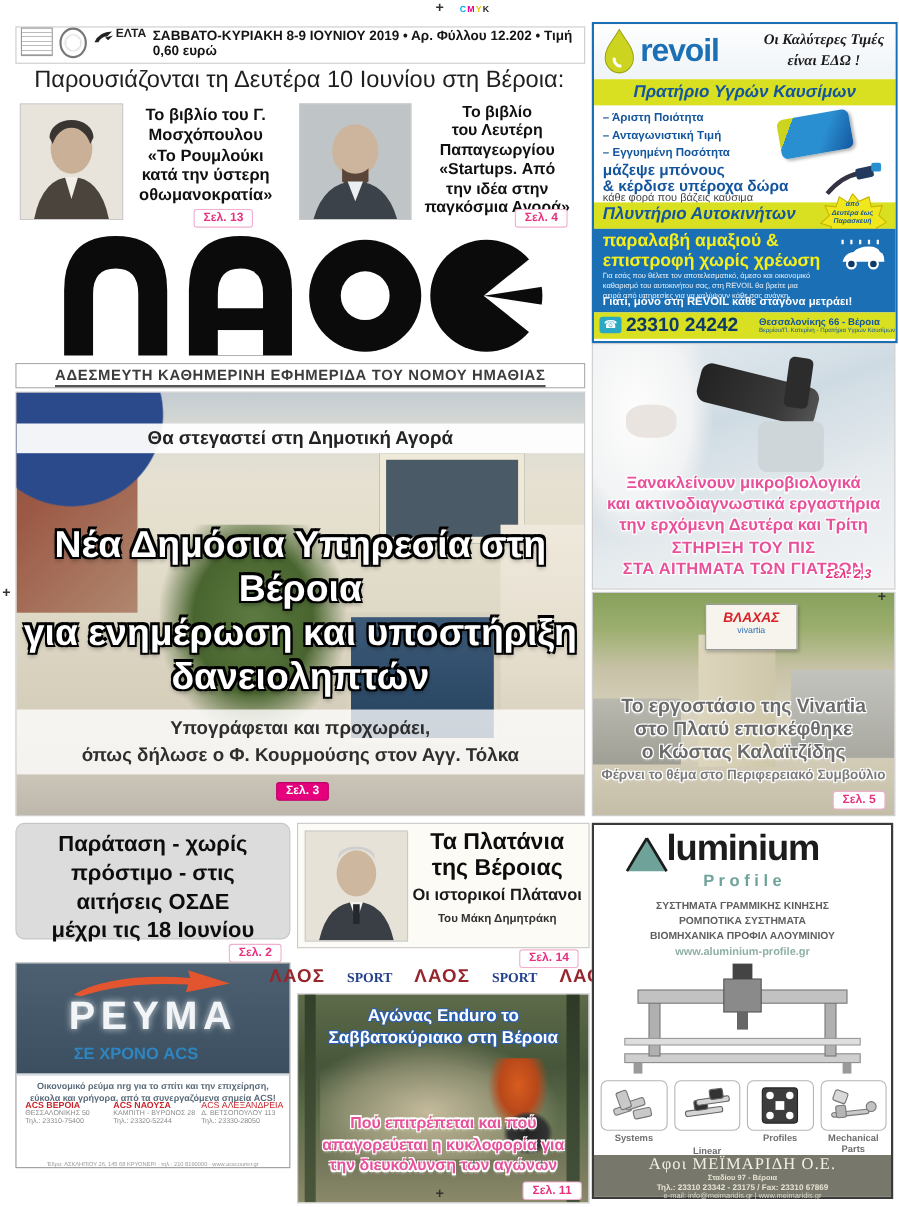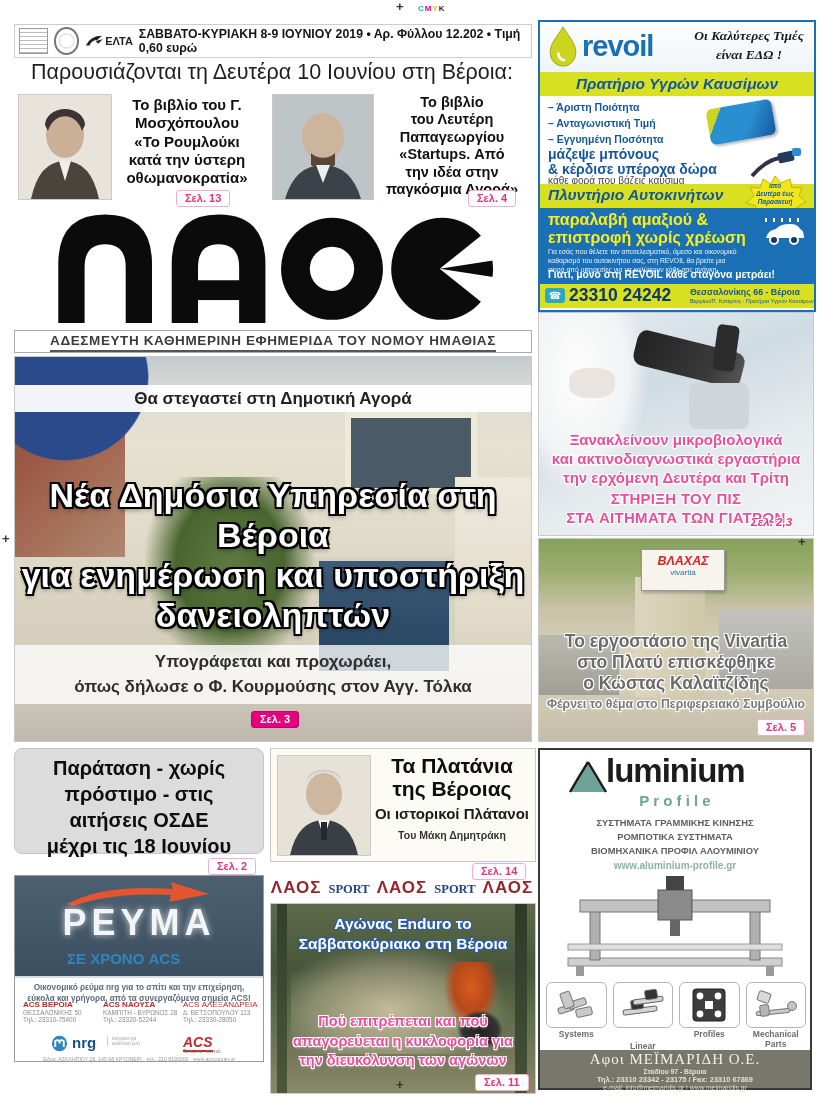--- a/index.html
+++ b/index.html
@@ -27,21 +27,21 @@
 <div id="page">
 
   <div class="abs regmark" style="left:396px;top:2px">+</div>
   <div class="abs" style="left:418px;top:4px;font-size:8px;font-weight:bold;letter-spacing:1px">
     <span style="color:#00aeef">C</span><span style="color:#ec008c">M</span><span style="color:#f0c400">Y</span><span style="color:#231f20">K</span>
   </div>
   <div class="abs regmark" style="left:2px;top:534px">+</div>
   <div class="abs regmark" style="left:798px;top:537px;z-index:9">+</div>
   <div class="abs regmark" style="left:396px;top:1080px;z-index:9">+</div>
 
-  <div class="abs" style="left:14px;top:24px;width:516px;height:32px;border:1px solid #ccc;background:#fff;display:flex;align-items:center">
+  <div class="abs" style="left:14px;top:24px;width:516px;height:32px;border:1px solid #ccc;background:#fff;display:flex;align-items:flex-start">
     <div style="width:30px;height:24px;margin-left:4px;border:1px solid #999;background:repeating-linear-gradient(180deg,#fff 0 3px,#bbb 3px 4px)"></div>
     <div style="width:24px;height:24px;margin-left:6px;border:2px double #777;border-radius:50%;background:radial-gradient(circle,#fff 40%,#ddd 41%,#fff 55%)"></div>
     <svg width="22" height="18" viewBox="0 0 22 18" style="margin-left:6px">
         <path d="M1,14 Q6,3 19,3 L14,8 Q8,8 5,14 Z M12,9 L20,7 L15,12 Z" fill="#222"></path>
       </svg>
     <span style="font-size:11px;font-weight:bold;color:#222;margin:0 6px 0 1px">ΕΛΤΑ</span>
     <span style="font-size:12.3px;font-weight:bold;color:#141414">ΣΑΒΒΑΤΟ-ΚΥΡΙΑΚΗ 8-9 ΙΟΥΝΙΟΥ 2019 • Αρ. Φύλλου 12.202 • Τιμή 0,60 ευρώ</span>
   </div>
 
   <div class="abs ctr" style="left:14px;top:60px;width:516px;font-size:21.5px;color:#1f1f1f">Παρουσιάζονται τη Δευτέρα 10 Ιουνίου στη Βέροια:</div>
@@ -257,35 +257,24 @@
         <div style="font-size:8px;font-weight:bold;color:#c8242b">ACS ΝΑΟΥΣΑ</div>
         <div style="font-size:6.4px;color:#8a8a8a">ΚΑΜΠΙΤΗ - ΒΥΡΩΝΟΣ 28</div>
         <div style="font-size:6.4px;color:#8a8a8a">Τηλ.: 23320-52244</div>
       </div>
       <div style="flex:1">
         <div style="font-size:8px;font-weight:normal;color:#c8242b">ACS ΑΛΕΞΑΝΔΡΕΙΑ</div>
         <div style="font-size:6.4px;color:#8a8a8a">Δ. ΒΕΤΣΟΠΟΥΛΟΥ 113</div>
         <div style="font-size:6.4px;color:#8a8a8a">Τηλ.: 23330-28050</div>
       </div>
     </div>
-    <div class="abs" style="left:0;top:158px;width:248px;height:20px">
-      <svg width="17" height="17" viewBox="0 0 20 20" style="position:absolute;left:36px;top:1px">
-        <circle cx="10" cy="10" r="9" fill="#2e86c1"></circle>
-        <path d="M5,14 V7 q5,-3 5,3 q0,-6 5,-3 V14" stroke="#fff" stroke-width="2.2" fill="none"></path>
-      </svg>
-      <span style="position:absolute;left:57px;top:0;font-size:15px;font-weight:bold;color:#1b4e8c">nrg</span>
-      <span class="pre" style="position:absolute;left:92px;top:2px;font-size:4.6px;color:#9aa4ac;border-left:1px solid #ccc;padding-left:4px">ενέργεια για
-καλύτερη ζωή</span>
-      <span style="position:absolute;left:168px;top:0;font-size:14px;font-weight:bold;font-style:italic;color:#c8242b;border-bottom:2px solid #c8242b">ACS</span>
-      <span style="position:absolute;left:168px;top:15px;font-size:4.8px;color:#777">Τα πάντα, παντού.</span>
-    </div>
     <div class="abs ctr" style="left:0;top:180px;width:248px;font-size:5.2px;color:#9a9a9a">Έδρα: ΑΣΚΛΗΠΙΟΥ 26, 145 68 ΚΡΥΟΝΕΡΙ · τηλ.: 210 8190000 · www.acscourier.gr</div>
   </div>
 
-  <div class="abs" style="left:270px;top:878px;width:264px;height:22px;display:flex;justify-content:center;align-items:baseline;gap:7px">
+  <div class="abs" style="left:270px;top:878px;width:264px;height:22px;display:flex;justify-content:center;align-items:baseline;gap:20px">
     <span style="font-size:17px;font-weight:bold;color:#96262c;letter-spacing:1px">ΛΑΟΣ</span>
     <span class="serif" style="font-size:12.5px;font-weight:bold;color:#23408f">SPORT</span>
     <span style="font-size:17px;font-weight:bold;color:#96262c;letter-spacing:1px">ΛΑΟΣ</span>
     <span class="serif" style="font-size:12.5px;font-weight:bold;color:#23408f">SPORT</span>
     <span style="font-size:17px;font-weight:bold;color:#96262c;letter-spacing:1px">ΛΑΟΣ</span>
   </div>
 
   <div class="abs photo" style="left:270px;top:903px;width:264px;height:189px;background:linear-gradient(180deg,#5d6b4a 0%,#47563a 35%,#5f6e4c 60%,#7a7a5e 85%,#8a8a6a 100%)">
     <div class="shape" style="left:20px;top:40px;width:220px;height:110px;background:radial-gradient(ellipse at 45% 60%,rgba(214,200,170,.85) 0%,rgba(190,180,150,.5) 45%,transparent 70%)"></div>
     <div class="shape" style="left:6px;top:0;width:10px;height:189px;background:linear-gradient(180deg,#33402a,#4a573a)"></div>

